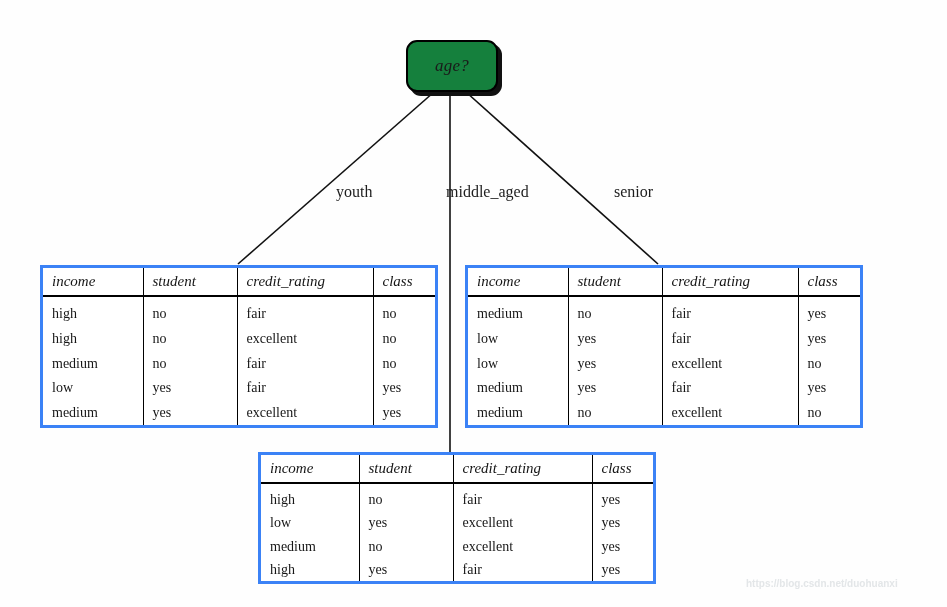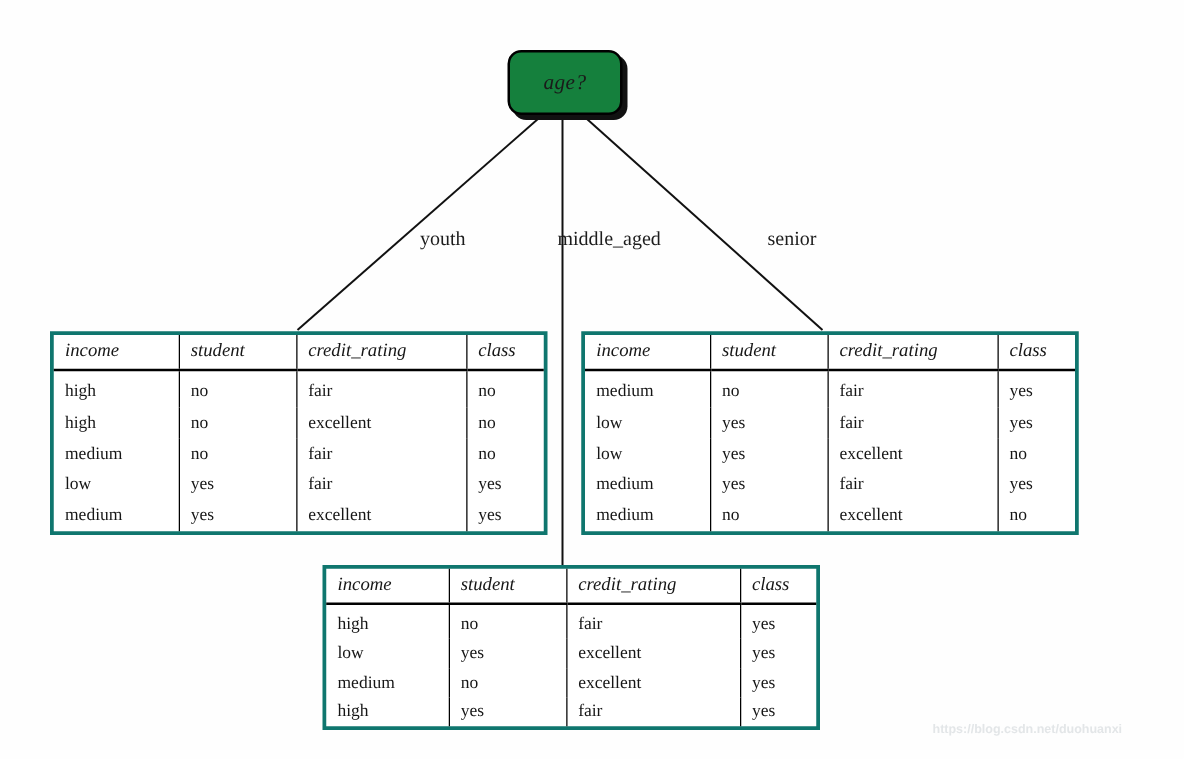--- a/index.html
+++ b/index.html
@@ -57,21 +57,21 @@
     white-space: nowrap;
     z-index: 4;
   }
   #edge-label-youth       { left: 336px; top: 183px; }
   #edge-label-middle-aged { left: 446px; top: 183px; }
   #edge-label-senior      { left: 594px; top: 183px; margin-left: 20px; }
 
   
   .leaf-table {
     position: absolute;
-    border: 3px solid #0f766e;
+    border: 3px solid #3b82f6;
     background: #ffffff;
     z-index: 3;
     box-sizing: border-box;
   }
   .leaf-table table {
     border-collapse: collapse;
     width: 100%;
     height: 100%;
     table-layout: fixed;
   }

